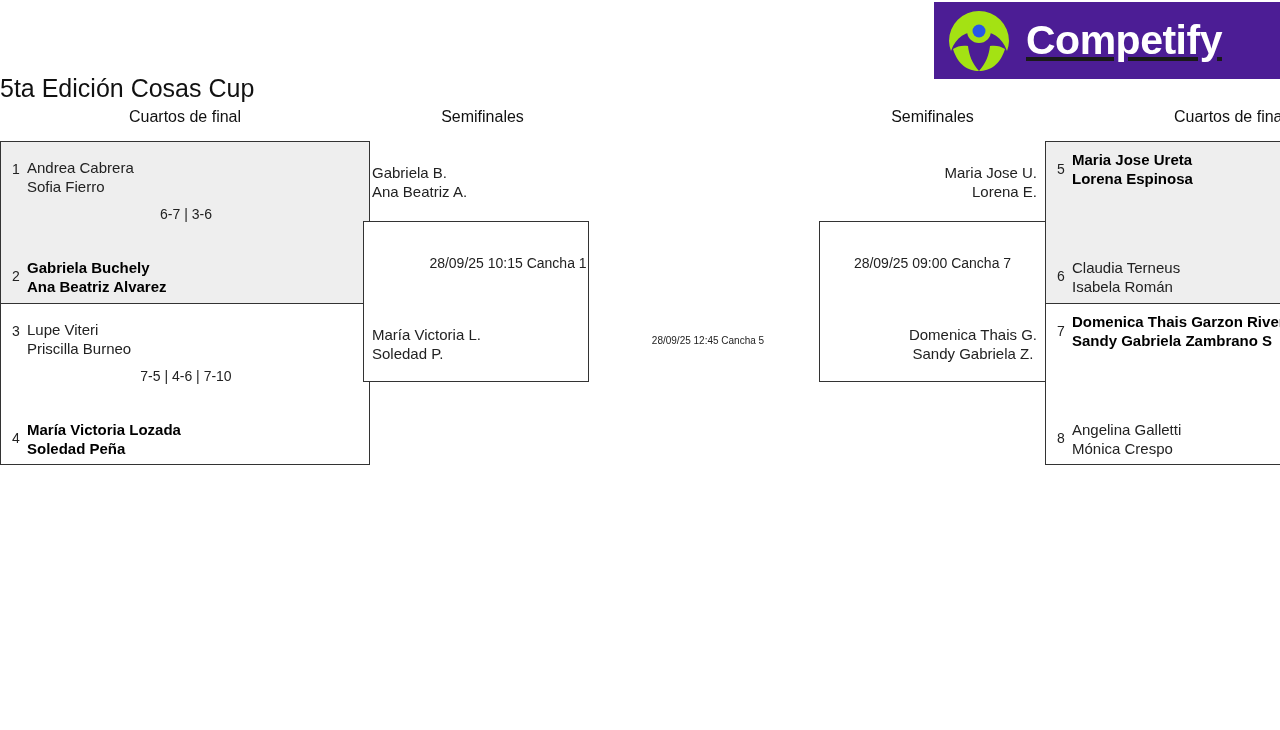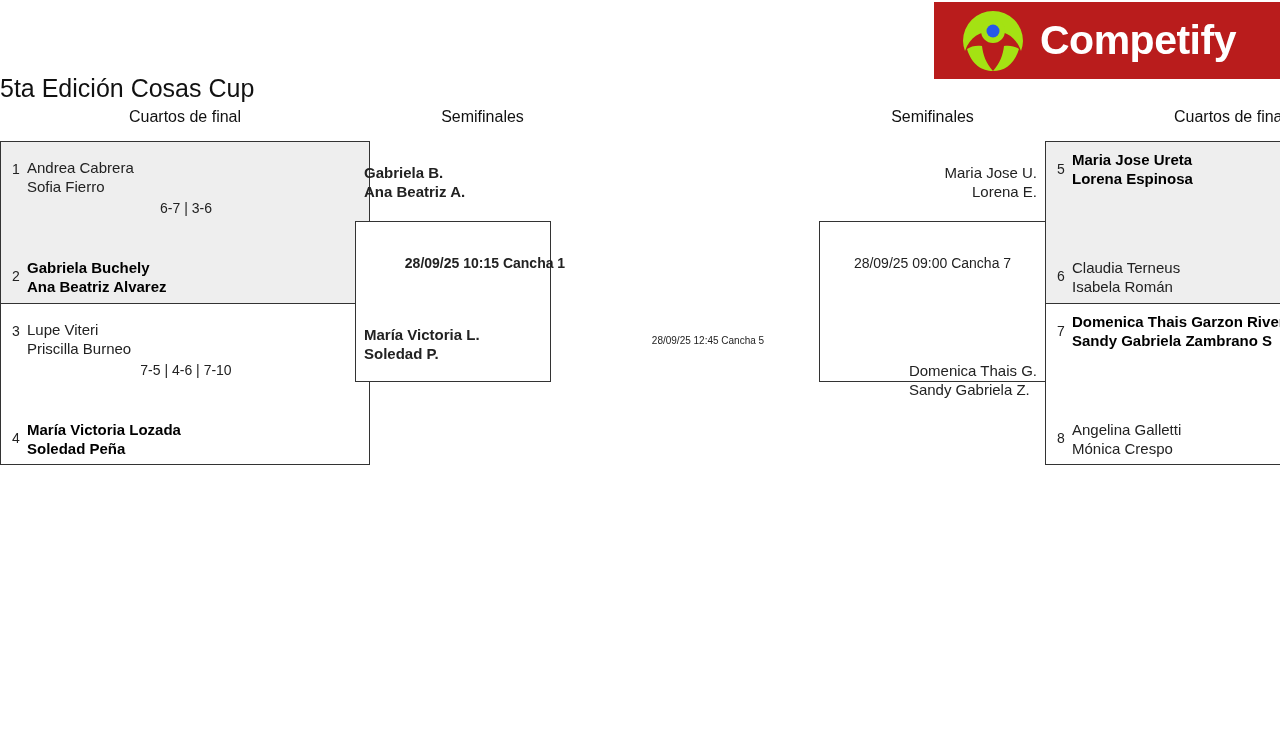--- a/index.html
+++ b/index.html
@@ -19,24 +19,25 @@
     position: absolute; left: 0; top: 6px;
     font-size: 25px; line-height: 33px;
     font-weight: 400; color: #111111;
     white-space: pre;
   }
   .title-line { display: block; }
 
   .logo {
     position: absolute; left: 934px; top: 2px;
     width: 346px; height: 77px;
-    background: #b91c1c;
+    background: #4c1d95;
     display: flex; align-items: center;
-    padding-left: 22px;
+    padding-left: 8px;
     overflow: hidden;
+    text-decoration: underline;
   }
   .logo-mark { width: 74px; height: 64px; flex: 0 0 auto; }
   .logo-text {
     color: #ffffff; font-size: 41px; font-weight: 700;
     letter-spacing: -0.5px; margin-left: 10px;
     font-family: "Liberation Sans", sans-serif;
   }
 
   
   .round-head {
@@ -73,51 +74,51 @@
   .score {
     position: absolute; font-size: 14px; color: #222;
     white-space: nowrap;
   }
 
   
   .qf-left .seed-a  { left: 4px;  top: 19px; }
   .qf-left .team-a  { left: 26px; top: 16px;  }
   .qf-left .seed-b  { left: 4px;  top: 126px; }
   .qf-left .team-b  { left: 26px; top: 116px; }
-  .qf-left .score   { left: 0; width: 370px; text-align: center; top: 58px; }
+  .qf-left .score   { left: 0; width: 370px; text-align: center; top: 64px; }
 
   
   .qf-right .seed-a { left: 4px;  top: 19px; }
   .qf-right .team-a { left: 26px; top: 8px;  }
   .qf-right .seed-b { left: 4px;  top: 126px; }
   .qf-right .team-b { left: 26px; top: 116px; }
   .qf-right .score  { left: 0; width: 366px; text-align: right; top: 73px; padding-right: 4px;}
 
   
   .sf-box {
     position: absolute; top: 221px; height: 161px;
     border: 1px solid #333333;
     background: #ffffff;
   }
-  #sf-left  { left: 355px; width: 196px; font-weight: bold; }
+  #sf-left  { left: 363px; width: 226px; }
   #sf-right { left: 819px; width: 227px; }
 
   .sf-team {
     position: absolute; font-size: 15px; line-height: 19px;
     color: #222; white-space: nowrap;
   }
   .sf-meta {
     position: absolute; font-size: 14px; color: #222;
     white-space: nowrap; width: 100%; text-align: center;
   }
   #sf-left  .sf-team.top    { left: 8px; top: -59px; }
   #sf-left  .sf-team.bottom { left: 8px; top: 103px; }
   #sf-left  .sf-meta        { top: 33px; margin-left: 32px; }
   #sf-right .sf-team.top    { right: 8px; top: -59px; text-align: right; }
-  #sf-right .sf-team.bottom { right: 8px; top: 103px; text-align: left; margin-top: 36px; }
+  #sf-right .sf-team.bottom { right: 8px; top: 103px; text-align: center; }
   #sf-right .sf-meta        { top: 33px; }
 
   
   .final-meta {
     position: absolute; left: 596px; width: 224px;
     top: 335px; text-align: center;
     font-size: 10px; color: #222; white-space: nowrap;
   }
 </style>
 </head>

